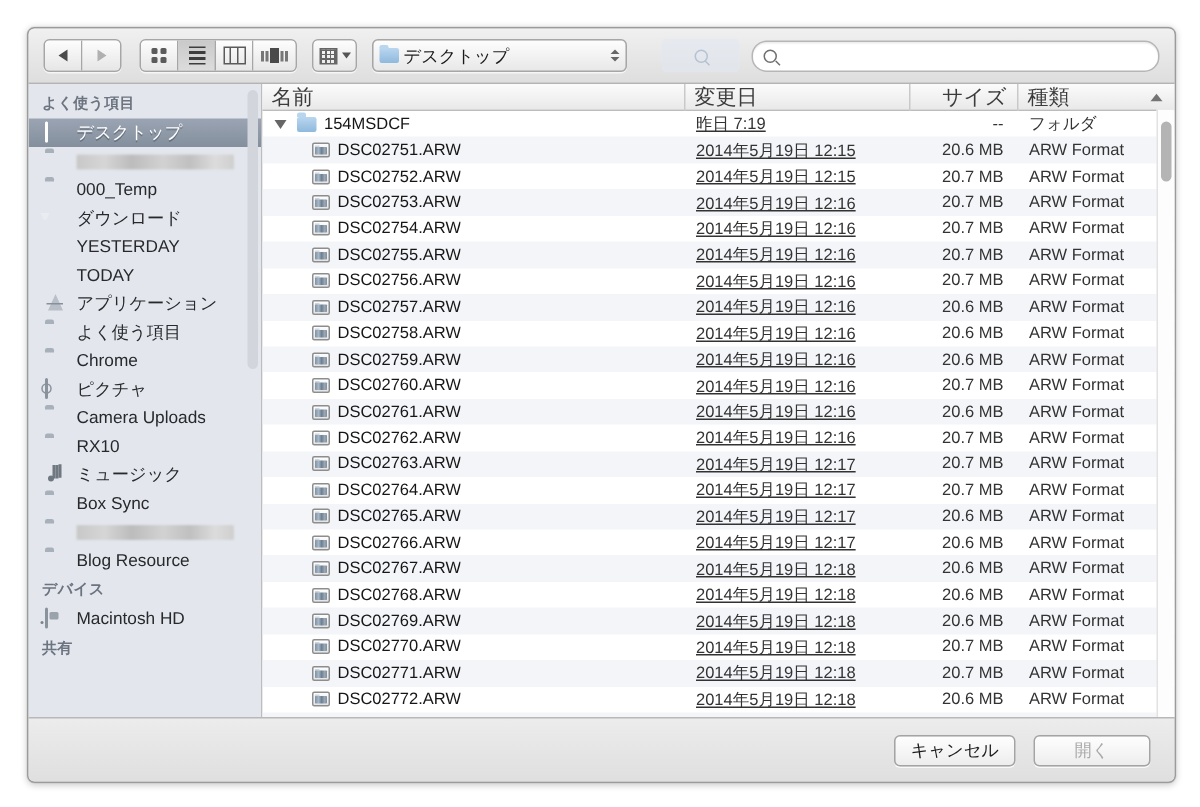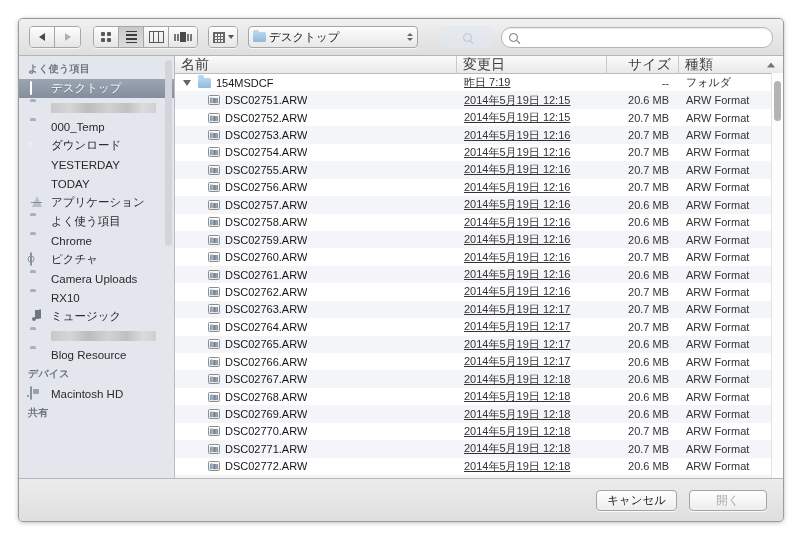--- a/index.html
+++ b/index.html
@@ -489,20 +489,24 @@
             <div class="sb-item">
               <span class="sb-icon"><span class="ico-folder"></span></span>
               <span class="sb-label">RX10</span>
             </div>
             <div class="sb-item">
               <span class="sb-icon"><span class="ico-music"></span></span>
               <span class="sb-label">ミュージック</span>
             </div>
             <div class="sb-item">
               <span class="sb-icon"><span class="ico-folder"></span></span>
+              <span class="sb-label">Box Sync</span>
+            </div>
+            <div class="sb-item">
+              <span class="sb-icon"><span class="ico-folder"></span></span>
               <span class="sb-label redacted"></span>
             </div>
             <div class="sb-item">
               <span class="sb-icon"><span class="ico-folder"></span></span>
               <span class="sb-label">Blog Resource</span>
             </div>
             <div class="sb-section">デバイス</div>
             <div class="sb-item">
               <span class="sb-icon"><span class="ico-hd"></span></span>
               <span class="sb-label">Macintosh HD</span>

